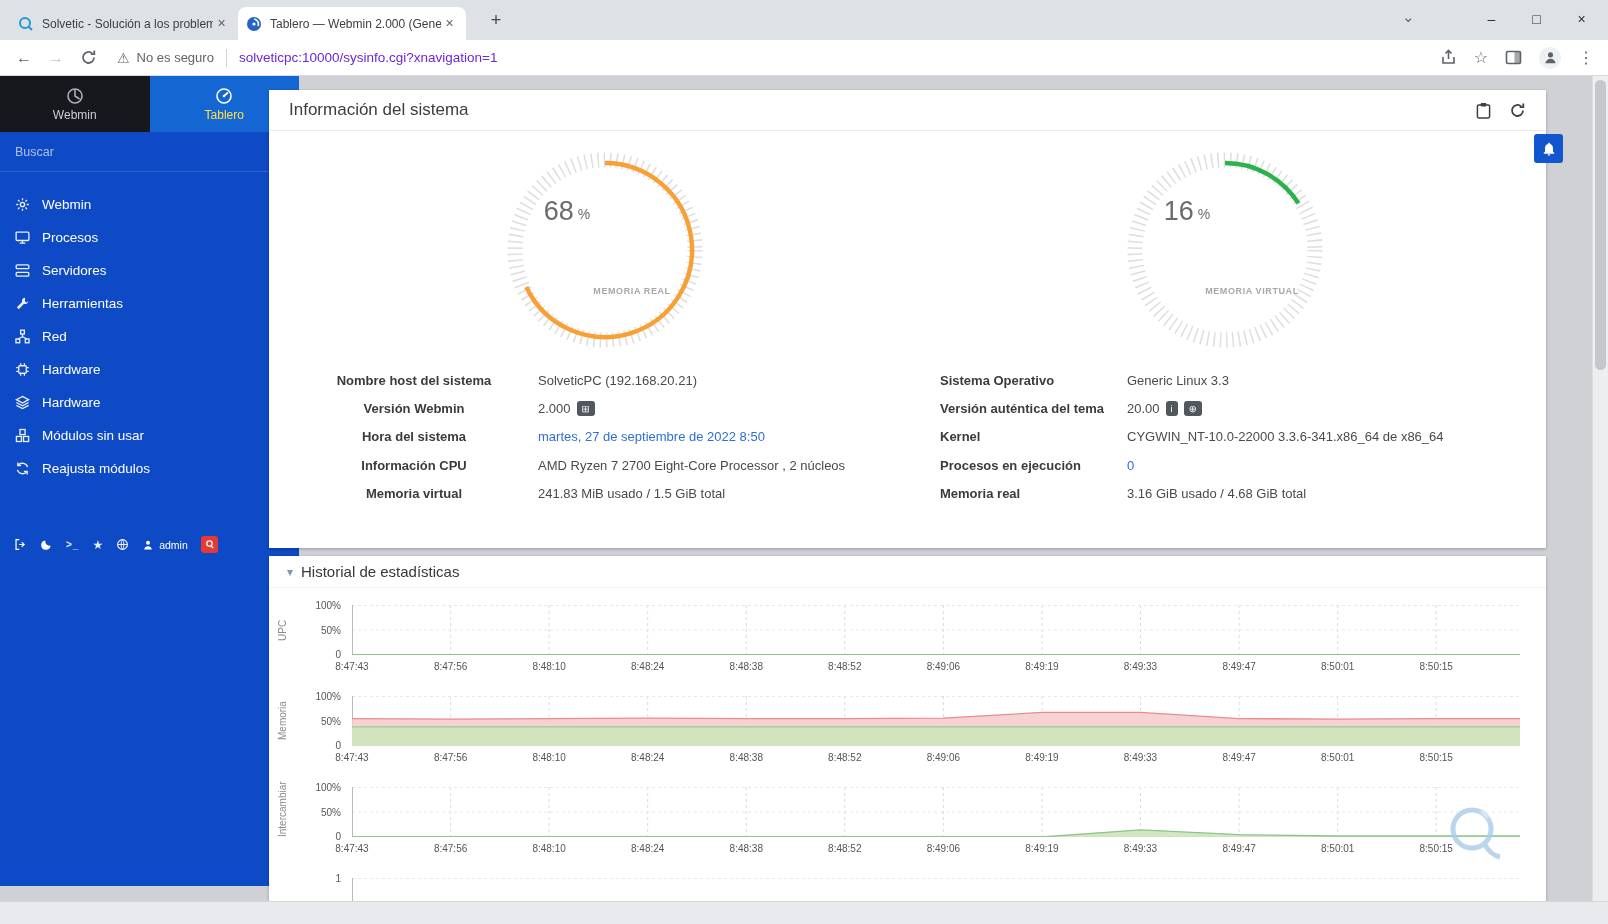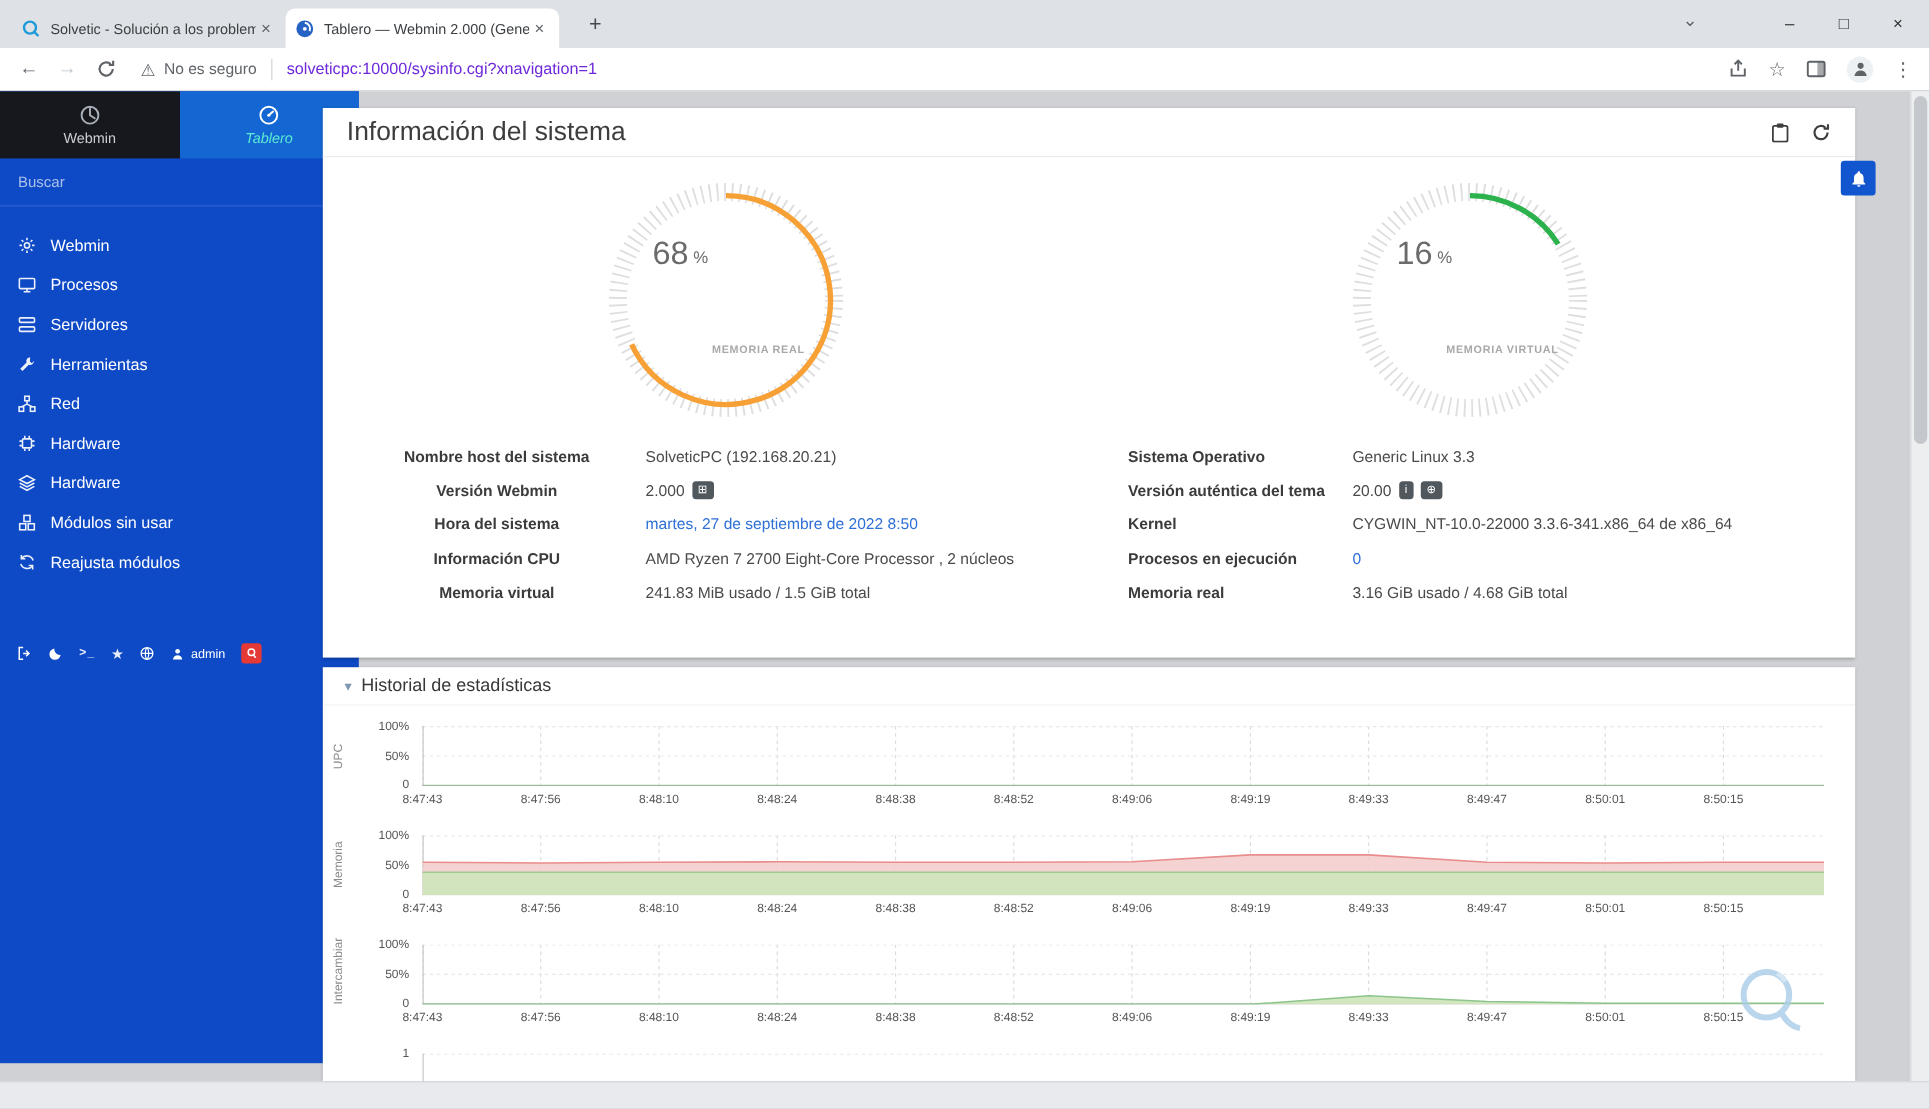--- a/index.html
+++ b/index.html
@@ -31,21 +31,21 @@
   .url { font-size:13.5px; color:#6d28d9; }
   .addr-right { margin-left:auto; display:flex; align-items:center; gap:17px; margin-right:14px; }
   .aicon { color:#5f6368; font-size:16px; }
   .avatar { width:22px; height:22px; border-radius:50%; background:#eef1f4; display:flex; align-items:center; justify-content:center; }
 
   
   .sidebar { position:absolute; top:76px; left:0; width:299px; bottom:38px; background:#0e49c6; color:#fff; overflow:hidden; }
   .brand { display:flex; height:56px; }
   .brand .b { flex:1; display:flex; flex-direction:column; align-items:center; justify-content:center; gap:3px; font-size:12px; }
   .b-webmin { background:#17181d; color:#c9cdd4; }
-  .b-tablero { background:#1467d2; color:#5eead4;font-style:italic; }
+  .b-tablero { background:#1467d2; color:#fde047; }
   .search { height:40px; display:flex; align-items:center; padding:0 15px; border-bottom:1px solid rgba(255,255,255,.14); }
   .search input { flex:1; background:transparent; border:none; outline:none; color:#fff; font-size:12.5px; font-family:"Liberation Sans",sans-serif; }
   .search input::placeholder { color:rgba(255,255,255,.65); }
   .menu { margin-top:16px; }
   .mitem { height:33px; display:flex; align-items:center; padding:0 15px; font-size:13.5px; cursor:pointer; }
   .micon { width:27px; display:flex; align-items:center; }
   .micon svg { width:15px; height:15px; stroke:#fff; fill:none; stroke-width:1.4; opacity:.92; }
   .mlabel { flex:1; }
   .mchev { color:rgba(255,255,255,.75); font-size:15px; }
   .sfooter { position:absolute; left:14px; top:460px; display:flex; align-items:center; gap:13px; }
@@ -53,21 +53,21 @@
   .fic svg { width:13px; height:13px; }
   .term { font-size:10px; font-weight:bold; letter-spacing:1px; }
   .star { font-size:12px; }
   .adminchip { display:flex; align-items:center; gap:5px; font-size:10.5px; color:#fff; }
   .redbadge { width:17px; height:17px; background:#e53935; border-radius:3px; display:flex; align-items:center; justify-content:center; }
 
   
   .panel { position:absolute; background:#fff; box-shadow:0 1px 3px rgba(0,0,0,.28); }
   .p1 { left:269px; top:90px; width:1277px; height:458px; }
   .phead { height:41px; border-bottom:1px solid #ececec; display:flex; align-items:center; padding:0 20px; }
-  .ptitle { font-size:22px; color:#3d3d3d; }
+  .ptitle { font-size:17px; color:#3d3d3d; }
   .hicons { margin-left:auto; display:flex; align-items:center; gap:18px; }
 
   .bell { position:absolute; right:45px; top:134px; width:29px; height:29px; background:#1256cf; border-radius:3px; display:flex; align-items:center; justify-content:center; z-index:5; }
 
   .gauge { position:absolute; width:200px; height:200px; }
   .g1 { left:236px; top:60px; } .g2 { left:856px; top:60px; }
 
   .icol { position:absolute; font-size:13px; }
   .c1 { left:21px; top:276px; width:615px; }
   .c2 { left:642px; top:276px; width:625px;margin-left:29px; }

